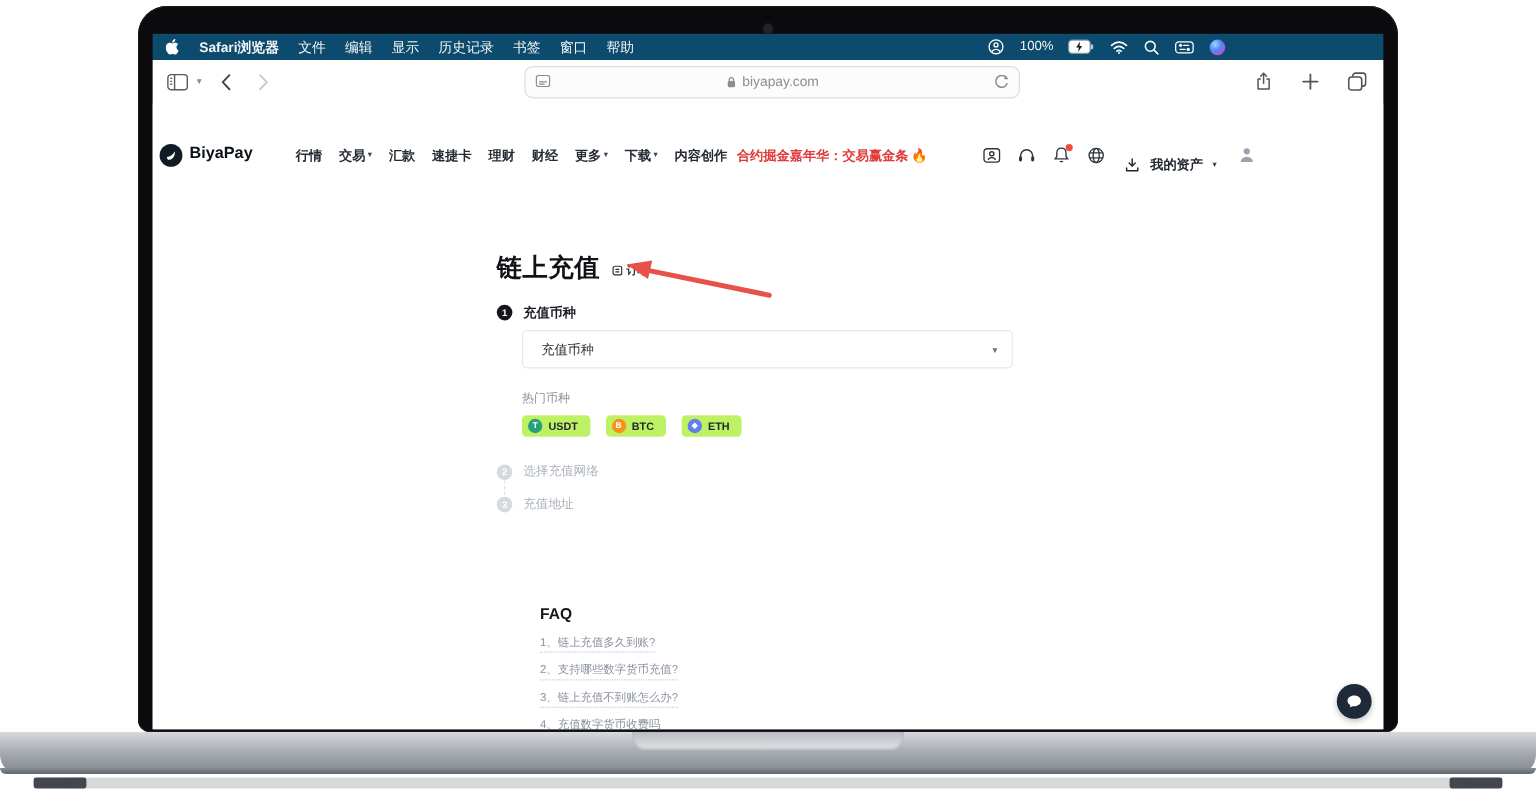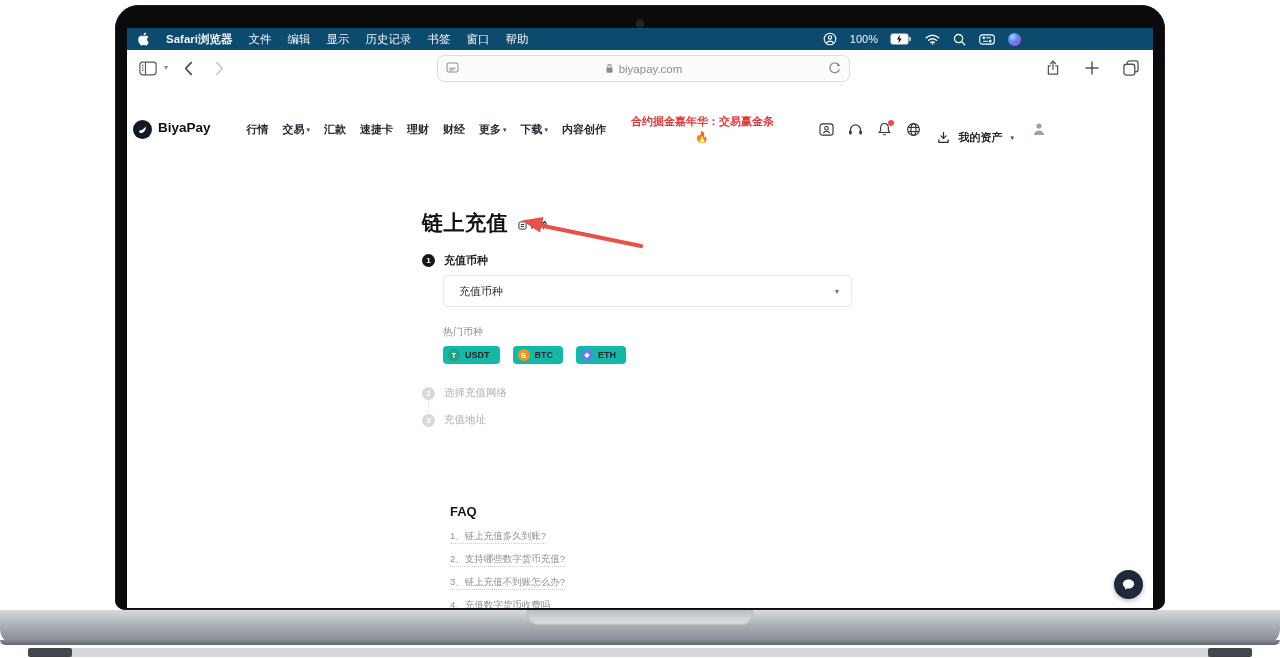--- a/index.html
+++ b/index.html
@@ -64,46 +64,46 @@
   .tb-right{margin-left:auto;display:flex;align-items:center;gap:24px;color:#545456;padding-right:2px;}
   
   .page{position:absolute;top:36px;left:0;right:0;bottom:0;background:#fff;overflow:hidden;}
   .site-header{display:flex;align-items:center;height:34px;margin-top:26px;padding:0 107px 0 6px;}
   .brand{display:flex;align-items:flex-start;gap:6px;}
   .brand-mark{width:19px;height:19px;border-radius:50%;background:#101b27;display:flex;align-items:center;justify-content:center;}
   .brand-name{font-size:13.5px;font-weight:800;color:#0d1218;}
   .nav{display:flex;align-items:center;gap:14px;margin-left:36px;justify-content:flex-end;}
   .nav-item{font-size:11px;font-weight:600;color:#262c34;display:flex;align-items:center;gap:2px;cursor:default;}
   .caret{font-size:7px;color:#3a4049;line-height:1;}
-  .promo{display:flex;align-items:center;gap:2px;margin-left:25px;font-size:11px;font-weight:700;color:#e03a3a;flex-direction:column;}
+  .promo{display:flex;align-items:center;gap:2px;margin-left:8px;font-size:11px;font-weight:700;color:#e03a3a;}
   .hdr-icons{margin-left:auto;display:flex;align-items:center;gap:14px;color:#2e333a;}
   .hdr-icon{position:relative;display:flex;}
   .badge-dot{position:absolute;right:-2px;top:-2px;width:6px;height:6px;border-radius:50%;background:#f04f3e;}
   .assets{display:flex;align-items:center;gap:8px;font-size:11px;font-weight:700;color:#23282f;margin-left:2px;margin-top:16px;}
   .avatar{color:#9aa2ab;margin-left:4px;}
   
-  .main-col{position:absolute;left:295px;top:123px;width:430px;}
+  .main-col{position:absolute;left:287px;top:123px;width:430px;}
   .title-row{display:flex;align-items:center;gap:10px;}
   .page-title{font-size:21px;font-weight:800;color:#101216;letter-spacing:.5px;}
   .order-btn{display:flex;align-items:center;gap:3px;font-size:9px;font-weight:700;color:#2c3138;cursor:pointer;margin-top:4px;}
   .step{display:flex;align-items:center;gap:9px;}
   .step-num{width:13px;height:13px;border-radius:50%;background:#15161a;color:#fff;font-size:8px;font-weight:700;
     display:flex;align-items:center;justify-content:center;flex:0 0 auto;}
   .step-label{font-size:11px;font-weight:700;color:#1b1e24;}
   .step.inactive .step-num{background:#d6d9de;}
   .step.inactive .step-label{color:#acb2bb;font-weight:400;font-size:10.5px;}
   .step1{margin-top:16px;}
   .select{
     margin:7px 0 0 21px;width:409px;height:32px;border:1px solid #e7e8ea;border-radius:4px;background:#fff;
     display:flex;align-items:center;padding:0 12px 0 15px;box-sizing:border-box;font-size:11px;color:#2a2f36;cursor:pointer;
   }
   .sel-caret{margin-left:auto;font-size:8px;color:#6d7278;}
   .hot-label{margin:18px 0 0 21px;font-size:10px;color:#8b919a;}
   .chips{display:flex;gap:13px;margin:7px 0 0 21px;}
-  .chip{display:flex;align-items:center;gap:5px;background:#14b8a6;border-radius:4px;padding:3px 10px 3px 5px;cursor:pointer;}
+  .chip{display:flex;align-items:center;gap:5px;background:#bef264;border-radius:4px;padding:3px 10px 3px 5px;cursor:pointer;}
   .coin{width:12px;height:12px;border-radius:50%;color:#fff;font-size:7px;font-weight:700;
     display:flex;align-items:center;justify-content:center;}
   .c-usdt{background:#26a17b}.c-btc{background:#f7931a}.c-eth{background:#627eea}
   .chip-sym{font-size:9px;font-weight:700;color:#23272e;}
   .step2{margin-top:22px;}
   .step-conn{height:13px;border-left:1px dashed #e3e5e9;margin-left:6px;}
   
   .faq{position:absolute;left:323px;top:418px;width:430px;}
   .faq-title{font-size:13px;font-weight:800;color:#14181d;}
   .faq-item{margin-top:9px;line-height:12px;}

